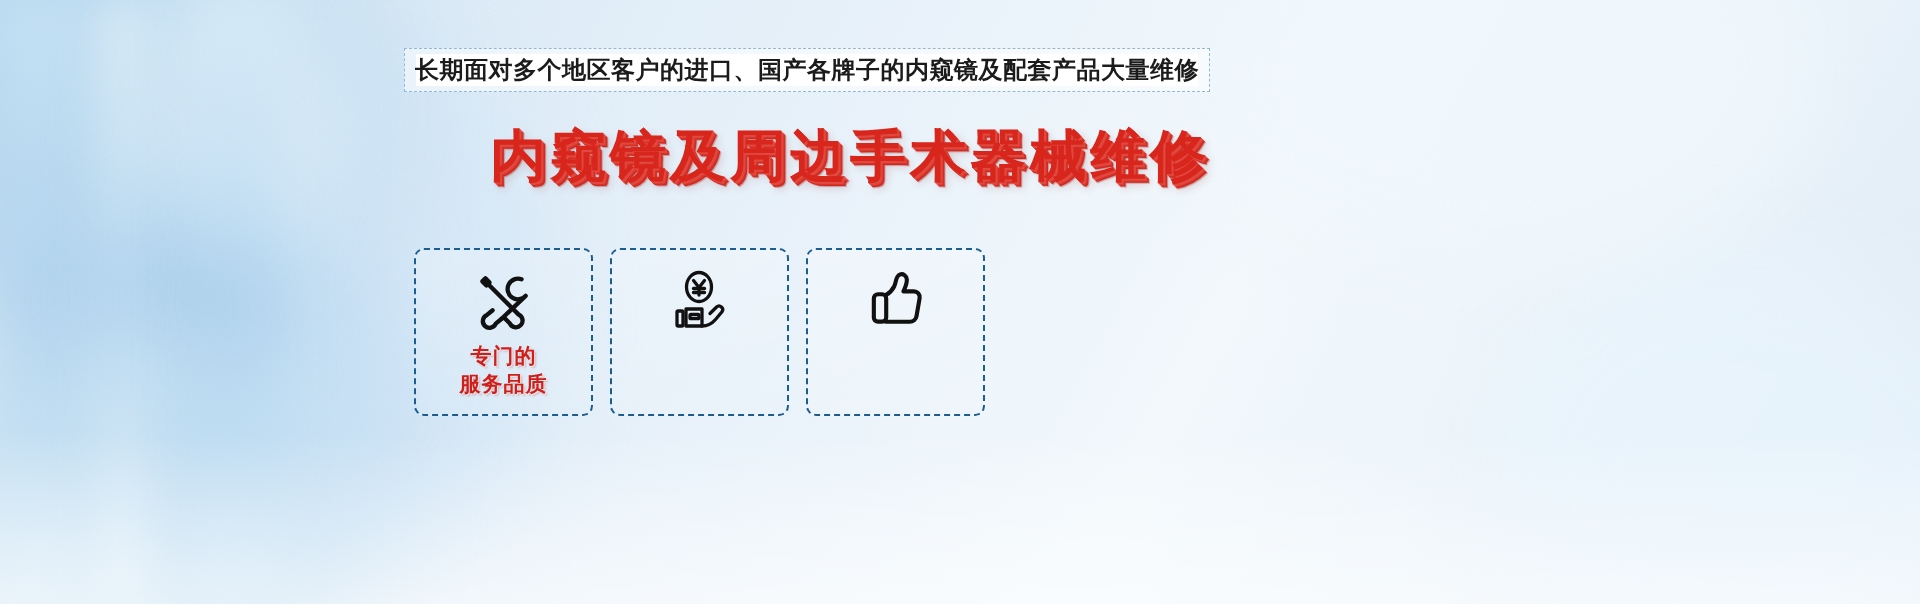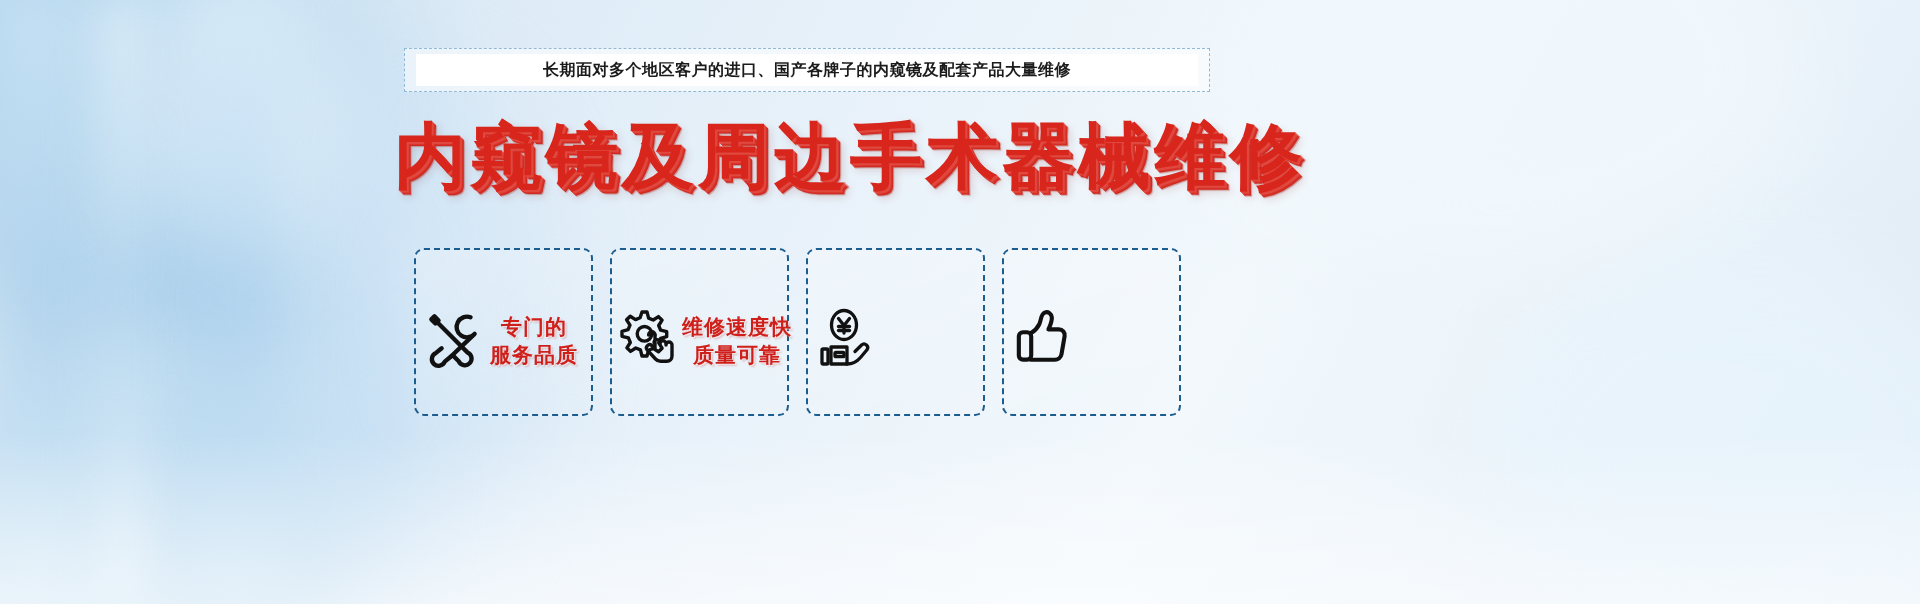--- a/index.html
+++ b/index.html
@@ -79,39 +79,39 @@
   }
   .subhead-inner {
     background: #ffffff;
     width: 782px;
     height: 32px;
     display: flex;
     align-items: center;
     justify-content: center;
   }
   .subhead-text {
-    font-size: 16px;
+    font-size: 24px;
     font-weight: 700;
     color: #1b1b1b;
     letter-spacing: .5px;
     white-space: nowrap;
     font-family: "DejaVu Sans", "Liberation Sans", sans-serif;
   }
 
   
   .title {
     position: absolute;
     left: 0;
     top: 110px;
     width: 1920px;
     text-align: center;
   }
   .title-text {
     display: inline-block;
-    font-size: 72px;
+    font-size: 56px;
     line-height: 92px;
     font-weight: 900;
     color: #d8261d;
     letter-spacing: 4px;
     white-space: nowrap;
     transform: translateX(-110px);
     text-shadow:
        1px 1px 0 #e0493f,
        2px 2px 0 #e0493f,
        3px 3px 0 #d8332a,
@@ -133,21 +133,21 @@
   }
   .card {
     position: relative;
     width: 179px;
     height: 168px;
     box-sizing: border-box;
     border: 2px dashed #1c5d8f;
     border-radius: 10px;
     background: linear-gradient(160deg, rgba(255,255,255,.28), rgba(255,255,255,.05));
     display: flex;
-    flex-direction: row;
+    flex-direction: column;
     align-items: center;
     justify-content: flex-start;
     padding-top: 14px;
   }
   .card-icon {
     width: 74px;
     height: 74px;
     display: flex;
     align-items: center;
     justify-content: center;
@@ -208,36 +208,20 @@
             <path d="M49 11 a10 10 0 1 0 4 16 L30 49"></path>
             <path d="M30 49 L24 54 a6.5 6.5 0 1 1 -8.5 -8.5 L21 41"></path>
           </svg>
         </div>
         <div class="card-label">
           <span class="line">专门的</span>
           <span class="line">服务品质</span>
         </div>
       </div>
 
-      <div class="card">
-        <div class="card-icon">
-          <svg width="70" height="66" viewBox="0 0 70 64" fill="none" stroke="#111111" stroke-width="3.4" stroke-linecap="round" stroke-linejoin="round">
-
-            <path d="M30 5 l5 0 1.6 6.1 4.6 1.9 5.3-3.4 3.6 3.6-3.4 5.3 1.9 4.6 6.1 1.6 0 5-6.1 1.6-1.9 4.6 3.4 5.3-3.6 3.6-5.3-3.4-4.6 1.9L35 49l-5 0-1.6-6.1-4.6-1.9-5.3 3.4-3.6-3.6 3.4-5.3-1.9-4.6L10 29.3l0-5 6.1-1.6 1.9-4.6-3.4-5.3 3.6-3.6 5.3 3.4 4.6-1.9z"></path>
-            <circle cx="32.5" cy="26.8" r="7.3"></circle>
-
-            <path d="M43 28 v13.5 l-3.3-3.1a3.2 3.2 0 0 0-4.5 4.5l8.3 9.1c1.4 1.5 3 2.3 5 2.3h6.2c3.2 0 5.3-2.2 5.3-5.3V38c0-1.7-1.3-3-3-3s-3 1.3-3 3v-1.2c0-1.7-1.3-3-3-3s-3 1.3-3 3v-1.2c0-1.7-1.3-3-3-3s-3 1.3-3 3"></path>
-            <path d="M43 28a3.2 3.2 0 0 0-6.4 0"></path>
-          </svg>
-        </div>
-        <div class="card-label">
-          <span class="line">维修速度快</span>
-          <span class="line">质量可靠</span>
-        </div>
-      </div>
 
       <div class="card">
         <div class="card-icon">
           <svg width="70" height="66" viewBox="0 0 70 64" fill="none" stroke="#111111" stroke-width="3.3" stroke-linecap="round" stroke-linejoin="round">
 
             <ellipse cx="34" cy="18" rx="12.5" ry="14.5"></ellipse>
             <path d="M28.5 11.5 L34 18.5 L39.5 11.5"></path>
             <path d="M28.5 19.5 h11"></path>
             <path d="M28.5 23.5 h11"></path>
             <path d="M34 18.5 v7.5"></path>

